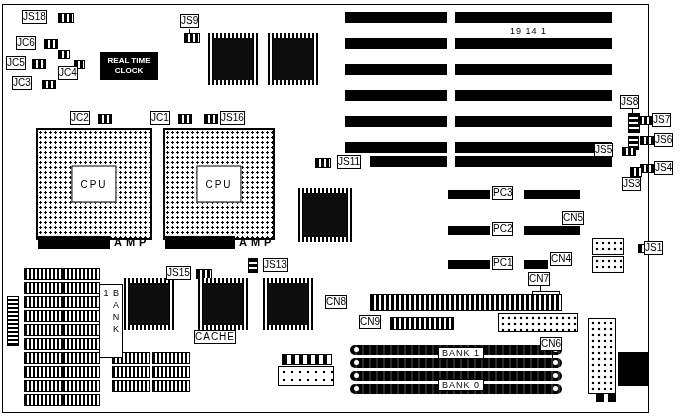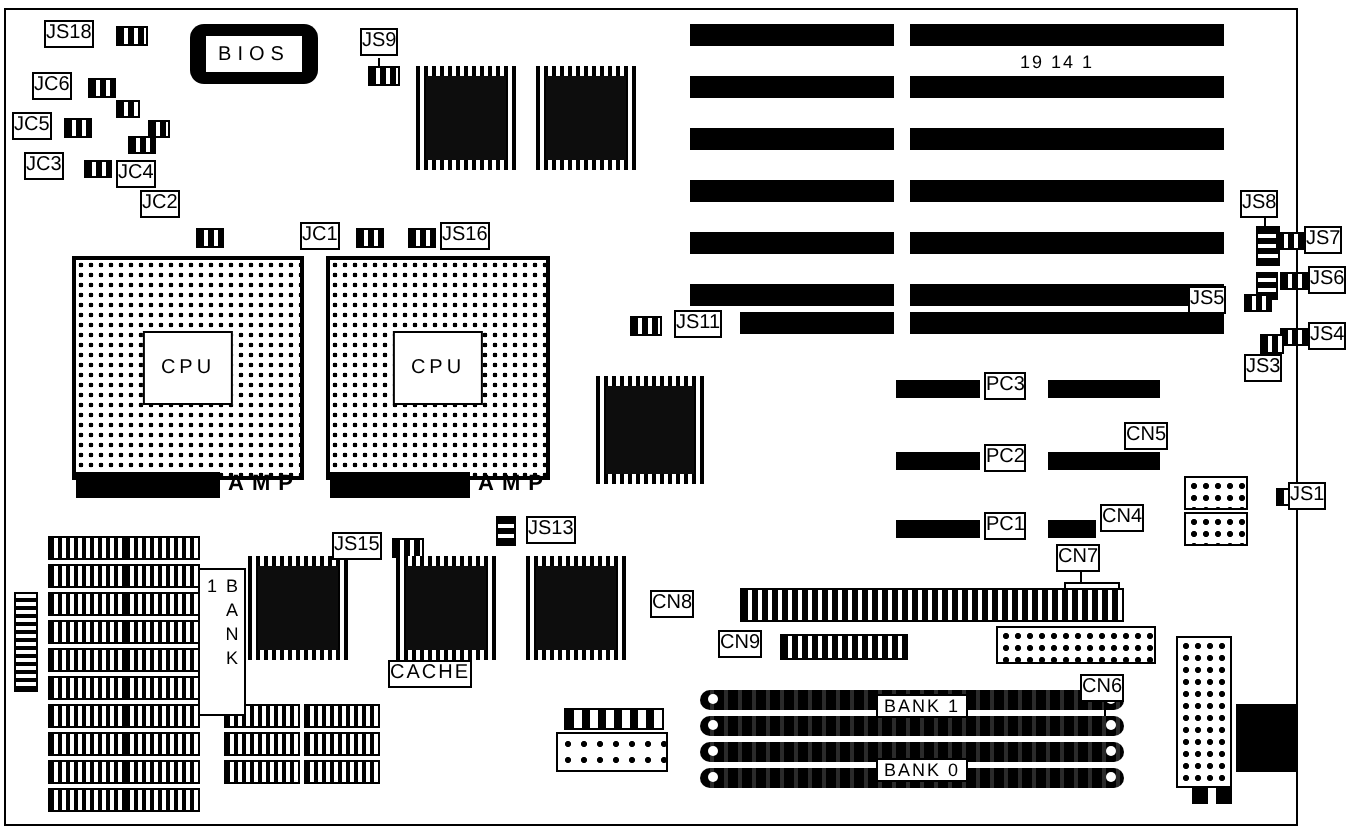--- a/index.html
+++ b/index.html
@@ -51,25 +51,26 @@
   <div class="lbl" style="left:22px;top:10px">JS18</div>
   <div class="pins" style="left:58px;top:13px;width:14px;height:8px"></div>
   <div class="lbl" style="left:16px;top:36px">JC6</div>
   <div class="pins" style="left:44px;top:39px;width:12px;height:8px"></div>
   <div class="lbl" style="left:6px;top:56px">JC5</div>
   <div class="pins" style="left:32px;top:59px;width:12px;height:8px"></div>
   <div class="pins" style="left:58px;top:50px;width:10px;height:7px"></div>
   <div class="pins" style="left:74px;top:60px;width:9px;height:7px"></div>
   <div class="lbl" style="left:12px;top:76px">JC3</div>
   <div class="pins" style="left:42px;top:80px;width:12px;height:7px"></div>
-  <div class="lbl" style="left:58px;top:80px">JC4</div>
+  <div class="lbl" style="left:58px;top:66px">JC4</div>
   <div class="pins" style="left:64px;top:68px;width:12px;height:7px"></div>
 
-  <div class="bios">
-    <div class="bios-win">BIOS</div>
+  <div class="rtc">
+    <div>REAL TIME</div>
+    <div>CLOCK</div>
   </div>
 
   <div class="lbl" style="left:180px;top:14px">JS9</div>
   <div class="line" style="left:189px;top:29px;width:1px;height:4px"></div>
   <div class="pins" style="left:184px;top:33px;width:14px;height:8px"></div>
 
   <div class="qfp" style="left:208px;top:33px;width:50px;height:52px"></div>
   <div class="qfp" style="left:268px;top:33px;width:50px;height:52px"></div>
 
   <div class="bar" style="left:345px;top:12px;width:102px;height:11px"></div>
@@ -99,21 +100,21 @@
   <div class="pinsv" style="left:628px;top:136px;width:9px;height:12px"></div>
   <div class="lbl" style="left:594px;top:143px">JS5</div>
   <div class="pins" style="left:622px;top:147px;width:12px;height:7px"></div>
   <div class="lbl" style="left:654px;top:161px">JS4</div>
   <div class="pins" style="left:640px;top:164px;width:12px;height:7px"></div>
   <div class="lbl" style="left:622px;top:177px">JS3</div>
   <div class="pins" style="left:630px;top:167px;width:10px;height:8px"></div>
   <div class="lbl" style="left:644px;top:241px">JS1</div>
   <div class="pins" style="left:638px;top:244px;width:12px;height:7px"></div>
 
-  <div class="lbl" style="left:70px;top:95px">JC2</div>
+  <div class="lbl" style="left:70px;top:111px">JC2</div>
   <div class="pins" style="left:98px;top:114px;width:12px;height:8px"></div>
   <div class="lbl" style="left:150px;top:111px">JC1</div>
   <div class="pins" style="left:178px;top:114px;width:12px;height:8px"></div>
   <div class="pins" style="left:204px;top:114px;width:12px;height:8px"></div>
   <div class="lbl" style="left:220px;top:111px">JS16</div>
 
   <div class="pga" style="left:36px;top:128px;width:112px;height:108px">
     <div class="cpu-win">CPU</div>
   </div>
   <div class="bar" style="left:38px;top:236px;width:72px;height:13px"></div>

